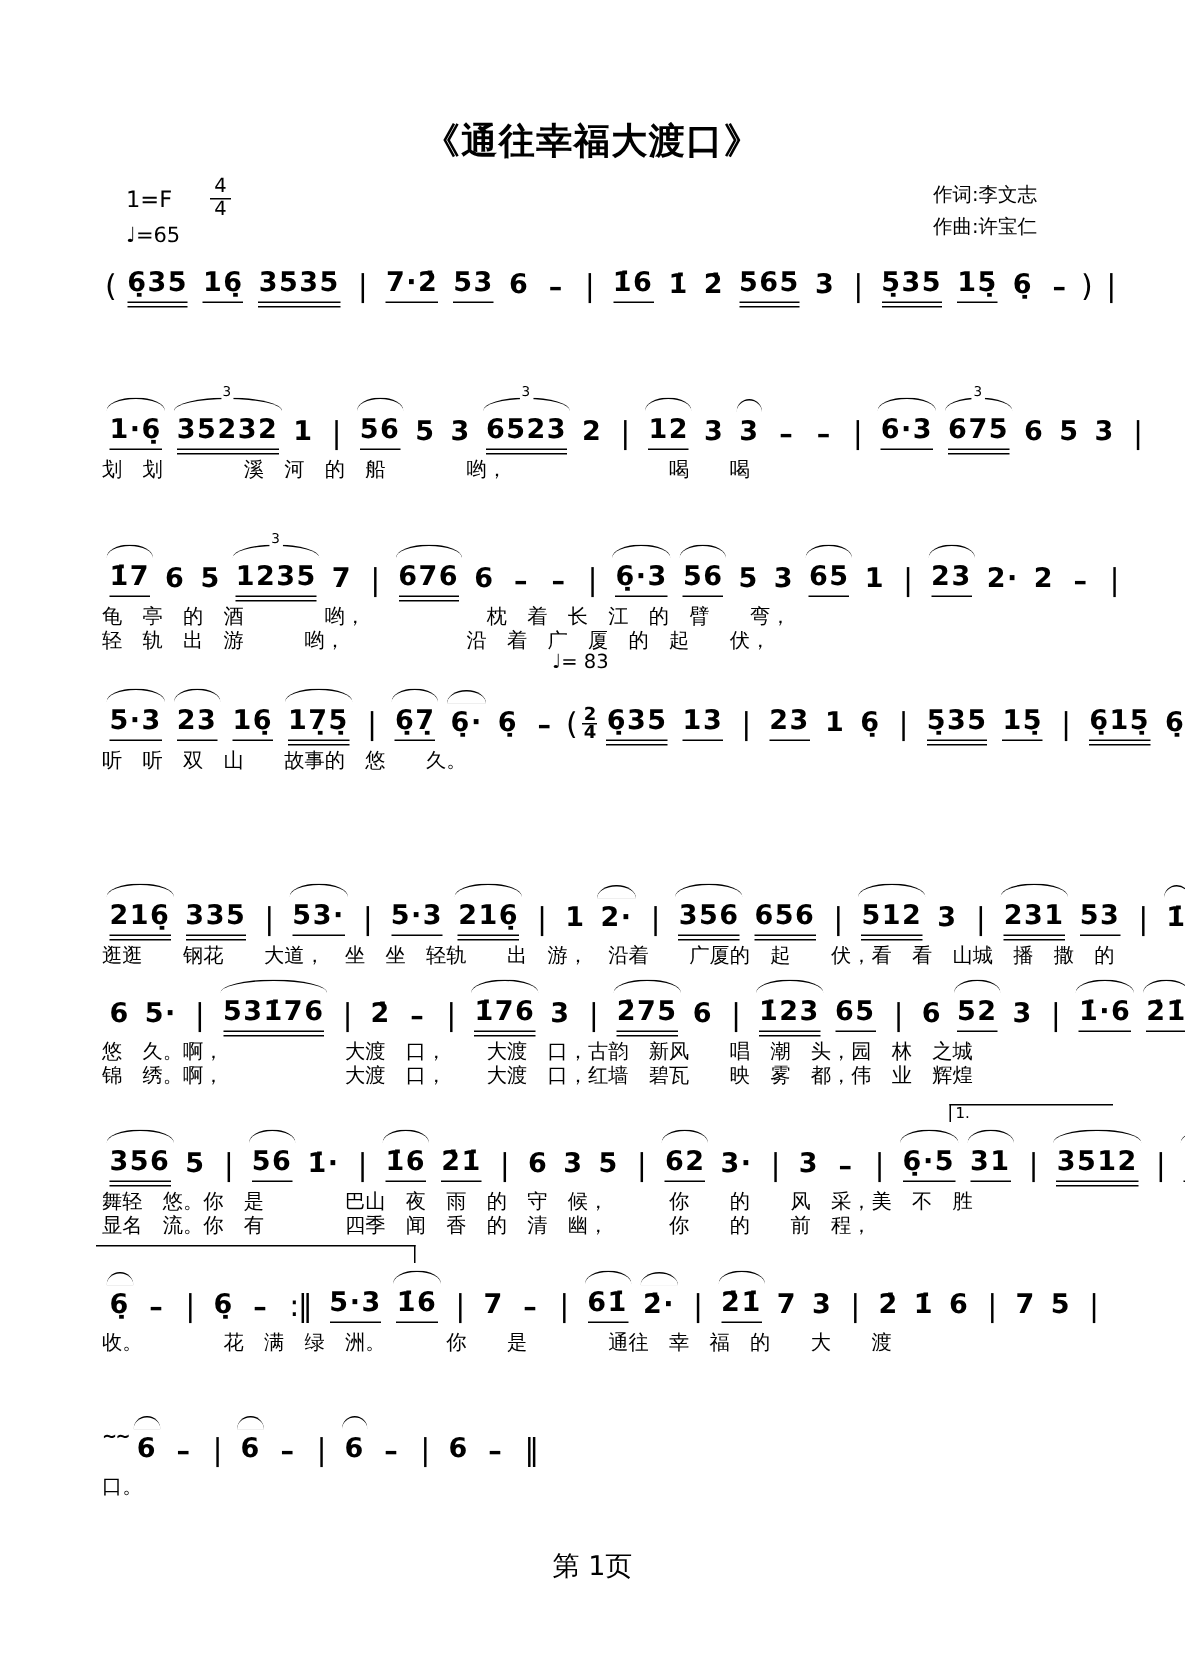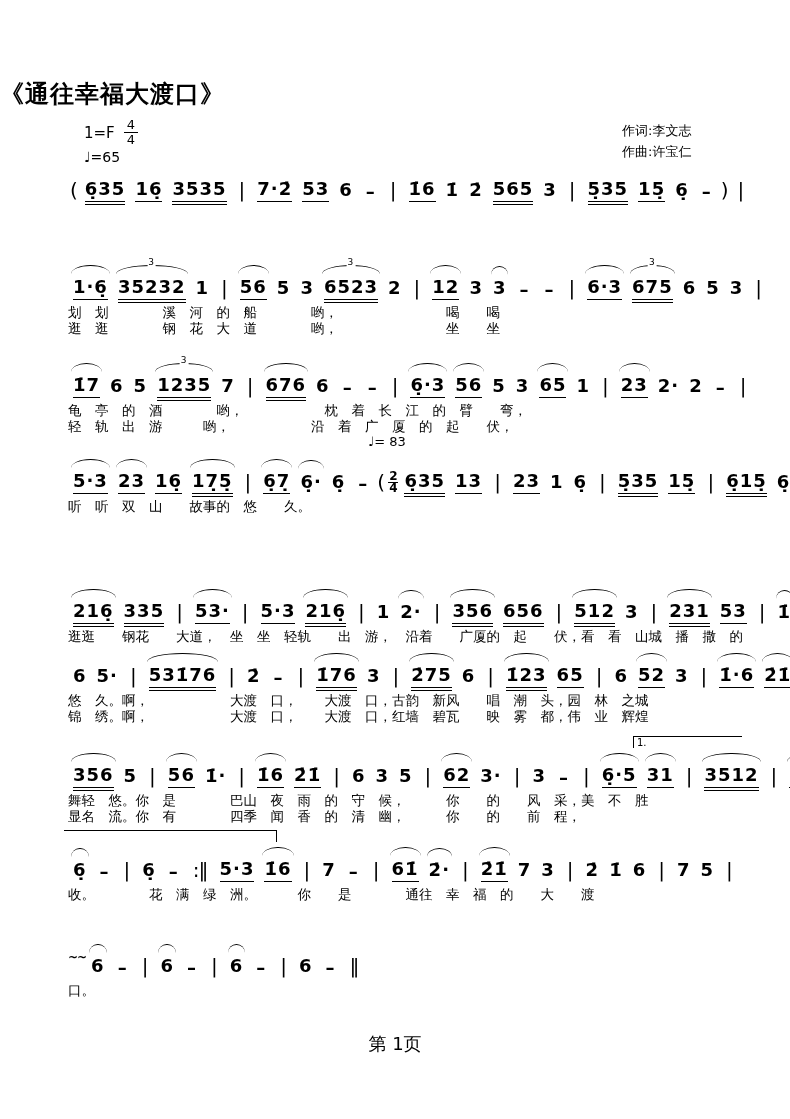--- a/index.html
+++ b/index.html
@@ -2,26 +2,26 @@
 <html><head>
 <meta charset="utf-8">
 <style>
   html,body{margin:0;padding:0;}
   body{
     width:790px;height:1119px;position:relative;background:#ffffff;
     font-family:"DejaVu Sans","Liberation Sans",sans-serif;color:#000;
     overflow:hidden;
   }
   .page-title{
-    position:absolute;top:78px;left:0;width:100%;
+    position:absolute;top:78px;left:0;width:100%;text-align:center;
     font-family:"Liberation Serif","DejaVu Serif",serif;
     font-size:24px;font-weight:bold;letter-spacing:1px;
   }
   .keysig{position:absolute;left:84px;top:118px;font-size:15px;}
-  .keysig-row{display:flex;align-items:center;}
+  .keysig-row{display:flex;align-items:center;gap:16px;}
   .frac{display:inline-flex;flex-direction:column;text-align:center;
     font-size:13px;line-height:14px;margin-left:9px;}
   .frac .num{border-bottom:1px solid #000;padding:0 3px;}
   .tempo-top{font-size:14px;margin-top:2px;}
   .credits{position:absolute;left:622px;top:120px;font-size:13px;line-height:21px;}
   .footer{position:absolute;top:1032px;left:0;width:100%;text-align:center;font-size:18px;}
 
   .system{position:absolute;left:68px;width:680px;}
   .sys1{top:172px;}  .sys2{top:270px;}  .sys3{top:368px;}
   .sys4{top:464px;}  .sys5{top:594px;}  .sys6{top:658px;}
@@ -126,21 +126,20 @@
       <span class="dash">–</span>
       <span class="bar">|</span>
       <span class="note beam1 slur">6·3</span>
       <span class="note beam2 slur">675<i class="tup">3</i></span>
       <span class="note">6</span>
       <span class="note">5</span>
       <span class="note">3</span>
       <span class="bar">|</span>
     </div>
   <div class="lyric-row">划　划　　　　溪　河　的　船　　　　哟，　　　　　　　　喝　　喝</div>
-  <div class="lyric-row">逛　逛　　　　钢　花　大　道　　　　哟，　　　　　　　　坐　　坐</div>
 </div>
 
 <div class="system sys3">
   <div class="notes-row">
       <span class="note beam1 slur">1̇7</span>
       <span class="note">6</span>
       <span class="note">5</span>
       <span class="note beam2 slur">1235<i class="tup">3</i></span>
       <span class="note">7</span>
       <span class="bar">|</span>

